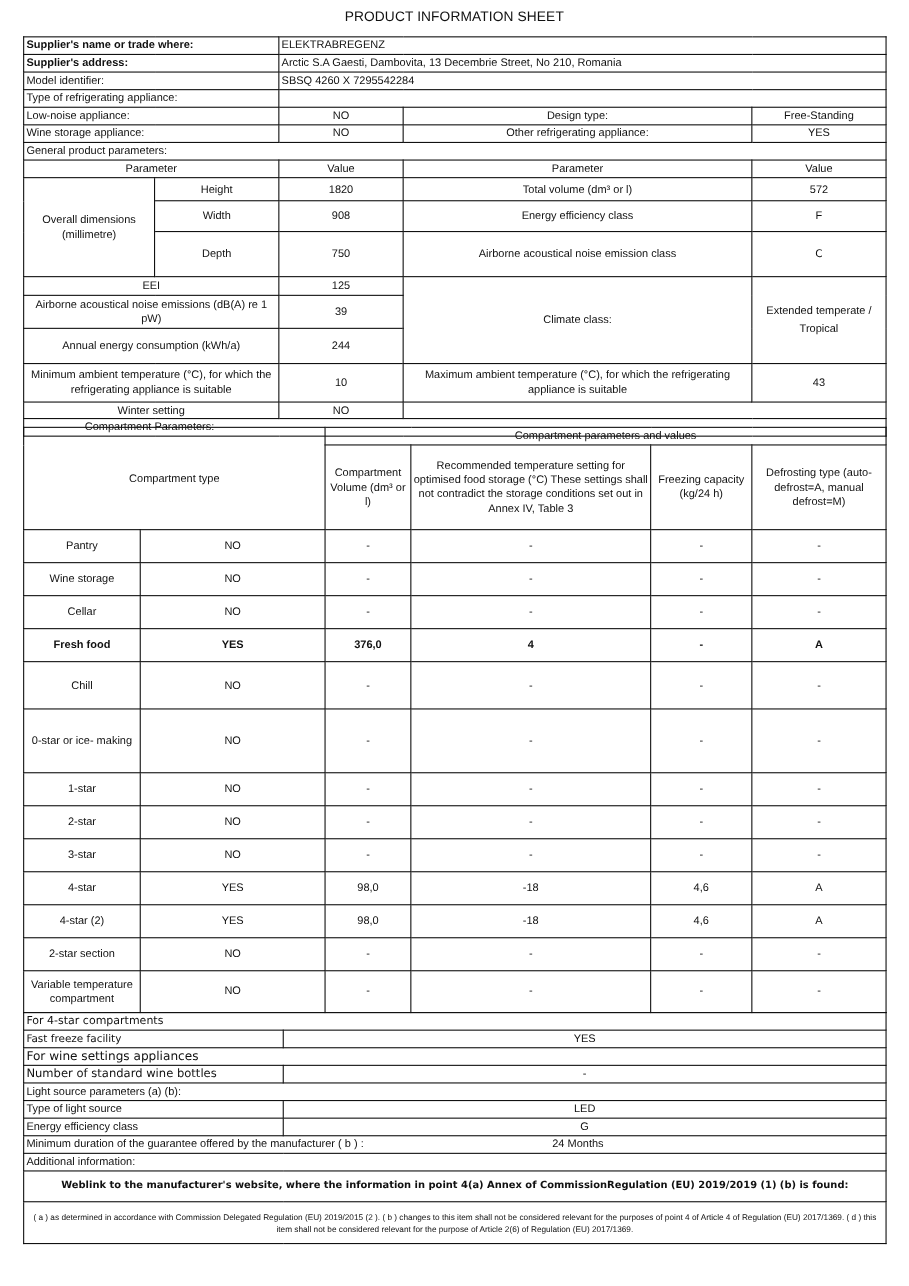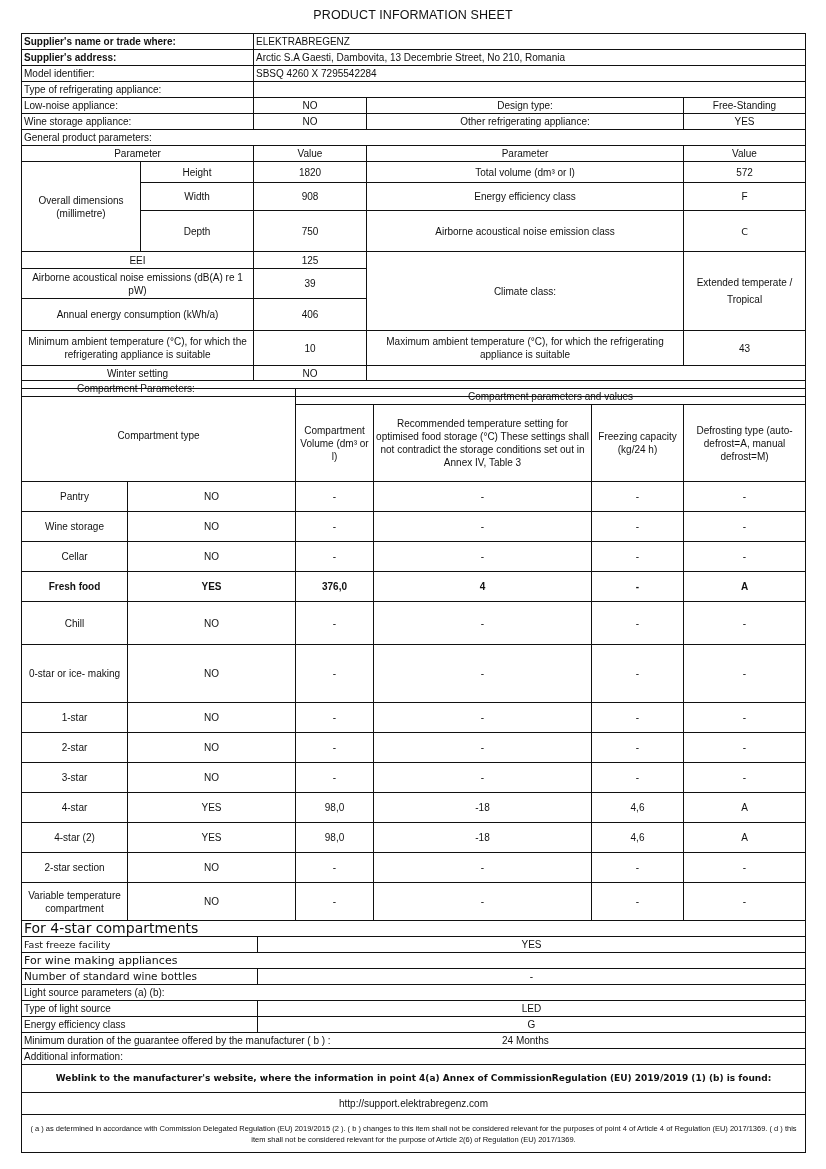--- a/index.html
+++ b/index.html
@@ -90,21 +90,21 @@
     <td class="c">125</td>
     <td rowspan="3" class="c">Climate class:</td>
     <td rowspan="3" class="c big">Extended temperate / Tropical</td>
   </tr>
   <tr style="height:30px">
     <td colspan="2" class="c">Airborne acoustical noise emissions (dB(A) re 1 pW)</td>
     <td class="c">39</td>
   </tr>
   <tr style="height:32px">
     <td colspan="2" class="c">Annual energy consumption (kWh/a)</td>
-    <td class="c">406</td>
+    <td class="c">244</td>
   </tr>
   <tr style="height:35px">
     <td colspan="2" class="c">Minimum ambient temperature (°C), for which the refrigerating appliance is suitable</td>
     <td class="c">10</td>
     <td class="c">Maximum ambient temperature (°C), for which the refrigerating appliance is suitable</td>
     <td class="c big">43</td>
   </tr>
   <tr style="height:15px">
     <td colspan="2" class="c">Winter setting</td>
     <td class="c">NO</td>
@@ -245,28 +245,28 @@
     </tbody>
 </table>
 
 <table style="top:920px;">
   <colgroup>
     <col style="width:236px">
       <col style="width:548px">
   </colgroup>
   <tbody>
       <tr style="height:16px">
-    <td colspan="2" class="l dj" style="font-size:14px">For 4-star compartments</td>
+    <td colspan="2" class="l dj" style="font-size:10px">For 4-star compartments</td>
   </tr>
   <tr style="height:16px">
     <td class="l dj">Fast freeze facility</td>
     <td class="c">YES</td>
   </tr>
   <tr style="height:16px">
-    <td colspan="2" class="l dj" style="font-size:11px">For wine making appliances</td>
+    <td colspan="2" class="l dj" style="font-size:11px">For wine settings appliances</td>
   </tr>
   <tr style="height:16px">
     <td class="l dj" style="font-size:10.5px">Number of standard wine bottles</td>
     <td class="c">-</td>
   </tr>
   <tr style="height:16px">
     <td colspan="2" class="l">Light source parameters (a) (b):</td>
   </tr>
   <tr style="height:16px">
     <td class="l">Type of light source</td>
@@ -281,20 +281,17 @@
       <span>Minimum duration of the guarantee offered by the manufacturer ( b ) :</span>
       <span style="position:absolute;left:480px;">24 Months</span>
     </td>
   </tr>
   <tr style="height:16px">
     <td colspan="2" class="l">Additional information:</td>
   </tr>
   <tr style="height:28px">
     <td colspan="2" class="c b dj" style="font-size:9px">Weblink to the manufacturer's website, where the information in point 4(a) Annex of CommissionRegulation (EU) 2019/2019 (1) (b) is found:</td>
   </tr>
-  <tr style="height:22px">
-    <td colspan="2" class="c">http://support.elektrabregenz.com</td>
-  </tr>
   <tr style="height:38px">
     <td colspan="2" class="c foot">( a ) as determined in accordance with Commission Delegated Regulation (EU) 2019/2015 (2 ). ( b ) changes to this item shall not be considered relevant for the purposes of point 4 of Article 4 of Regulation (EU) 2017/1369. ( d ) this item shall not be considered relevant for the purpose of Article 2(6) of Regulation (EU) 2017/1369.</td>
   </tr>
 </tbody>
   </table>
 
 </body></html>

